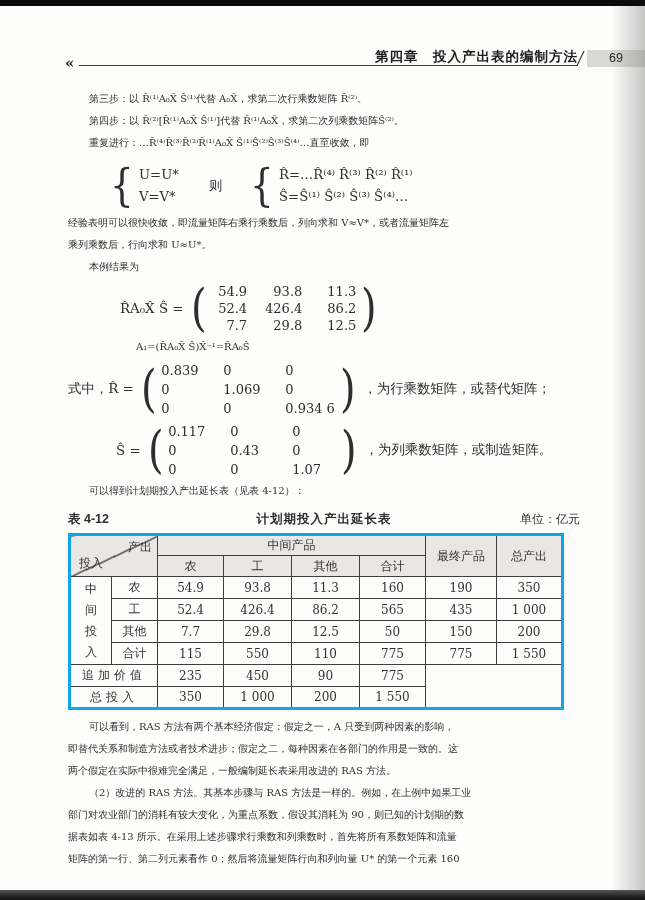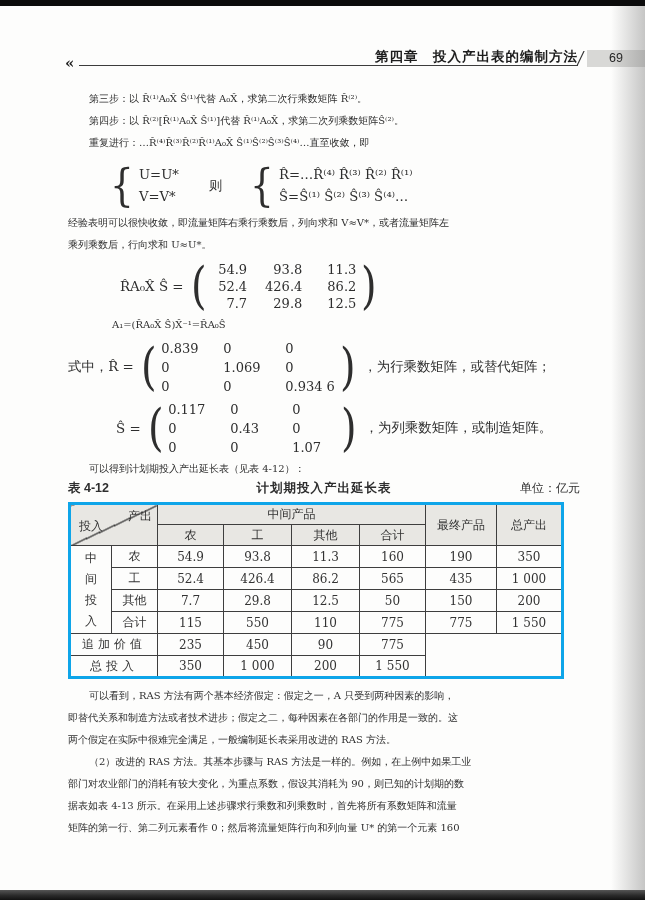--- a/index.html
+++ b/index.html
@@ -52,24 +52,24 @@
   .eq-s { margin-left:48px; height:60px; }
   .eq-label, .eq-suffix { font-size:13.4px; white-space:nowrap; }
   .eq-label { margin-right:5px; }
   .eq-suffix { margin-left:6px; }
   .paren { font-size:50px; line-height:1; font-weight:400; color:#2e2e2e; transform:scaleX(0.8); }
   .mgrid { display:grid; grid-template-columns:auto auto auto; column-gap:18px;
            padding:0 3px; font-size:13px; line-height:17px; }
   .eq-r .mgrid, .eq-s .mgrid { line-height:19px; }
   .mgrid.num-right span { text-align:right; min-width:36px; }
   .mgrid.num-left  span { text-align:left;  min-width:44px; }
-  .a1-line { margin-left:44px; }
-
-  
-  .tcap { display:flex; align-items:baseline; width:512px; margin-top:0; height:20px; }
+  .a1-line { margin-left:68px; }
+
+  
+  .tcap { display:flex; align-items:baseline; width:512px; margin-top:9px; height:20px; }
   .tcap .cl { width:110px; font-weight:bold; font-size:12.5px;
               font-family:"Liberation Sans", sans-serif; }
   .tcap .cc { flex:1; text-align:center; font-weight:bold; font-size:12.5px;
               font-family:"Liberation Sans", sans-serif; letter-spacing:1px; }
   .tcap .cr { width:110px; text-align:right; font-size:12px; }
 
   
   table.tbl { border-collapse:collapse; table-layout:fixed; width:493px;
               font-size:12px; color:#333; margin-top:2px; }
   .tbl td { border:1px solid #3e3e3e; text-align:center; padding:0; height:22px; }
@@ -77,21 +77,21 @@
   .tbl .hd { background:#e8e7e3; }
   .tbl tr.hr1 td, .tbl tr.hr2 td { height:21px; }
   .vlabel { white-space:pre-line; line-height:21px; font-size:12px; }
   .spread { letter-spacing:4px; }
   .diag { position:relative;
           background-image:linear-gradient(to bottom right,
             rgba(0,0,0,0) calc(50% - 0.7px), #3e3e3e calc(50% - 0.7px),
             #3e3e3e calc(50% + 0.7px), rgba(0,0,0,0) calc(50% + 0.7px)), 
             linear-gradient(#e8e7e3,#e8e7e3); }
   .diag .dt { position:absolute; top:3px; right:5px; font-size:12px; }
-  .diag .db { position:absolute; bottom:10px; left:8px; font-size:12px; }
+  .diag .db { position:absolute; bottom:4px; left:8px; font-size:12px; }
 
   .closing { margin-top:6px; }
 </style>
 </head>
 <body>
 
 <div class="page">
   <div class="top-bar"></div>
 
   <span class="back-icon">«</span>
@@ -120,20 +120,21 @@
         <span class="brace">{</span>
         <div class="blines">
           <div>R̂=…R̂⁽⁴⁾ R̂⁽³⁾ R̂⁽²⁾ R̂⁽¹⁾</div>
           <div>Ŝ=Ŝ⁽¹⁾ Ŝ⁽²⁾ Ŝ⁽³⁾ Ŝ⁽⁴⁾…</div>
         </div>
       </div>
     </div>
 
     <div class="ln" style="margin-top:2px;">经验表明可以很快收敛，即流量矩阵右乘行乘数后，列向求和 V≈V*，或者流量矩阵左</div>
     <div class="ln">乘列乘数后，行向求和 U≈U*。</div>
+    <div class="ln ind">本例结果为</div>
 
     <div class="eq eq-flow">
       <span class="eq-label">R̂A₀X̂ Ŝ =</span>
       <span class="paren">(</span>
       <span class="mgrid num-right">
         <span>54.9</span>
         <span>93.8</span>
         <span>11.3</span>
         <span>52.4</span>
         <span>426.4</span>

